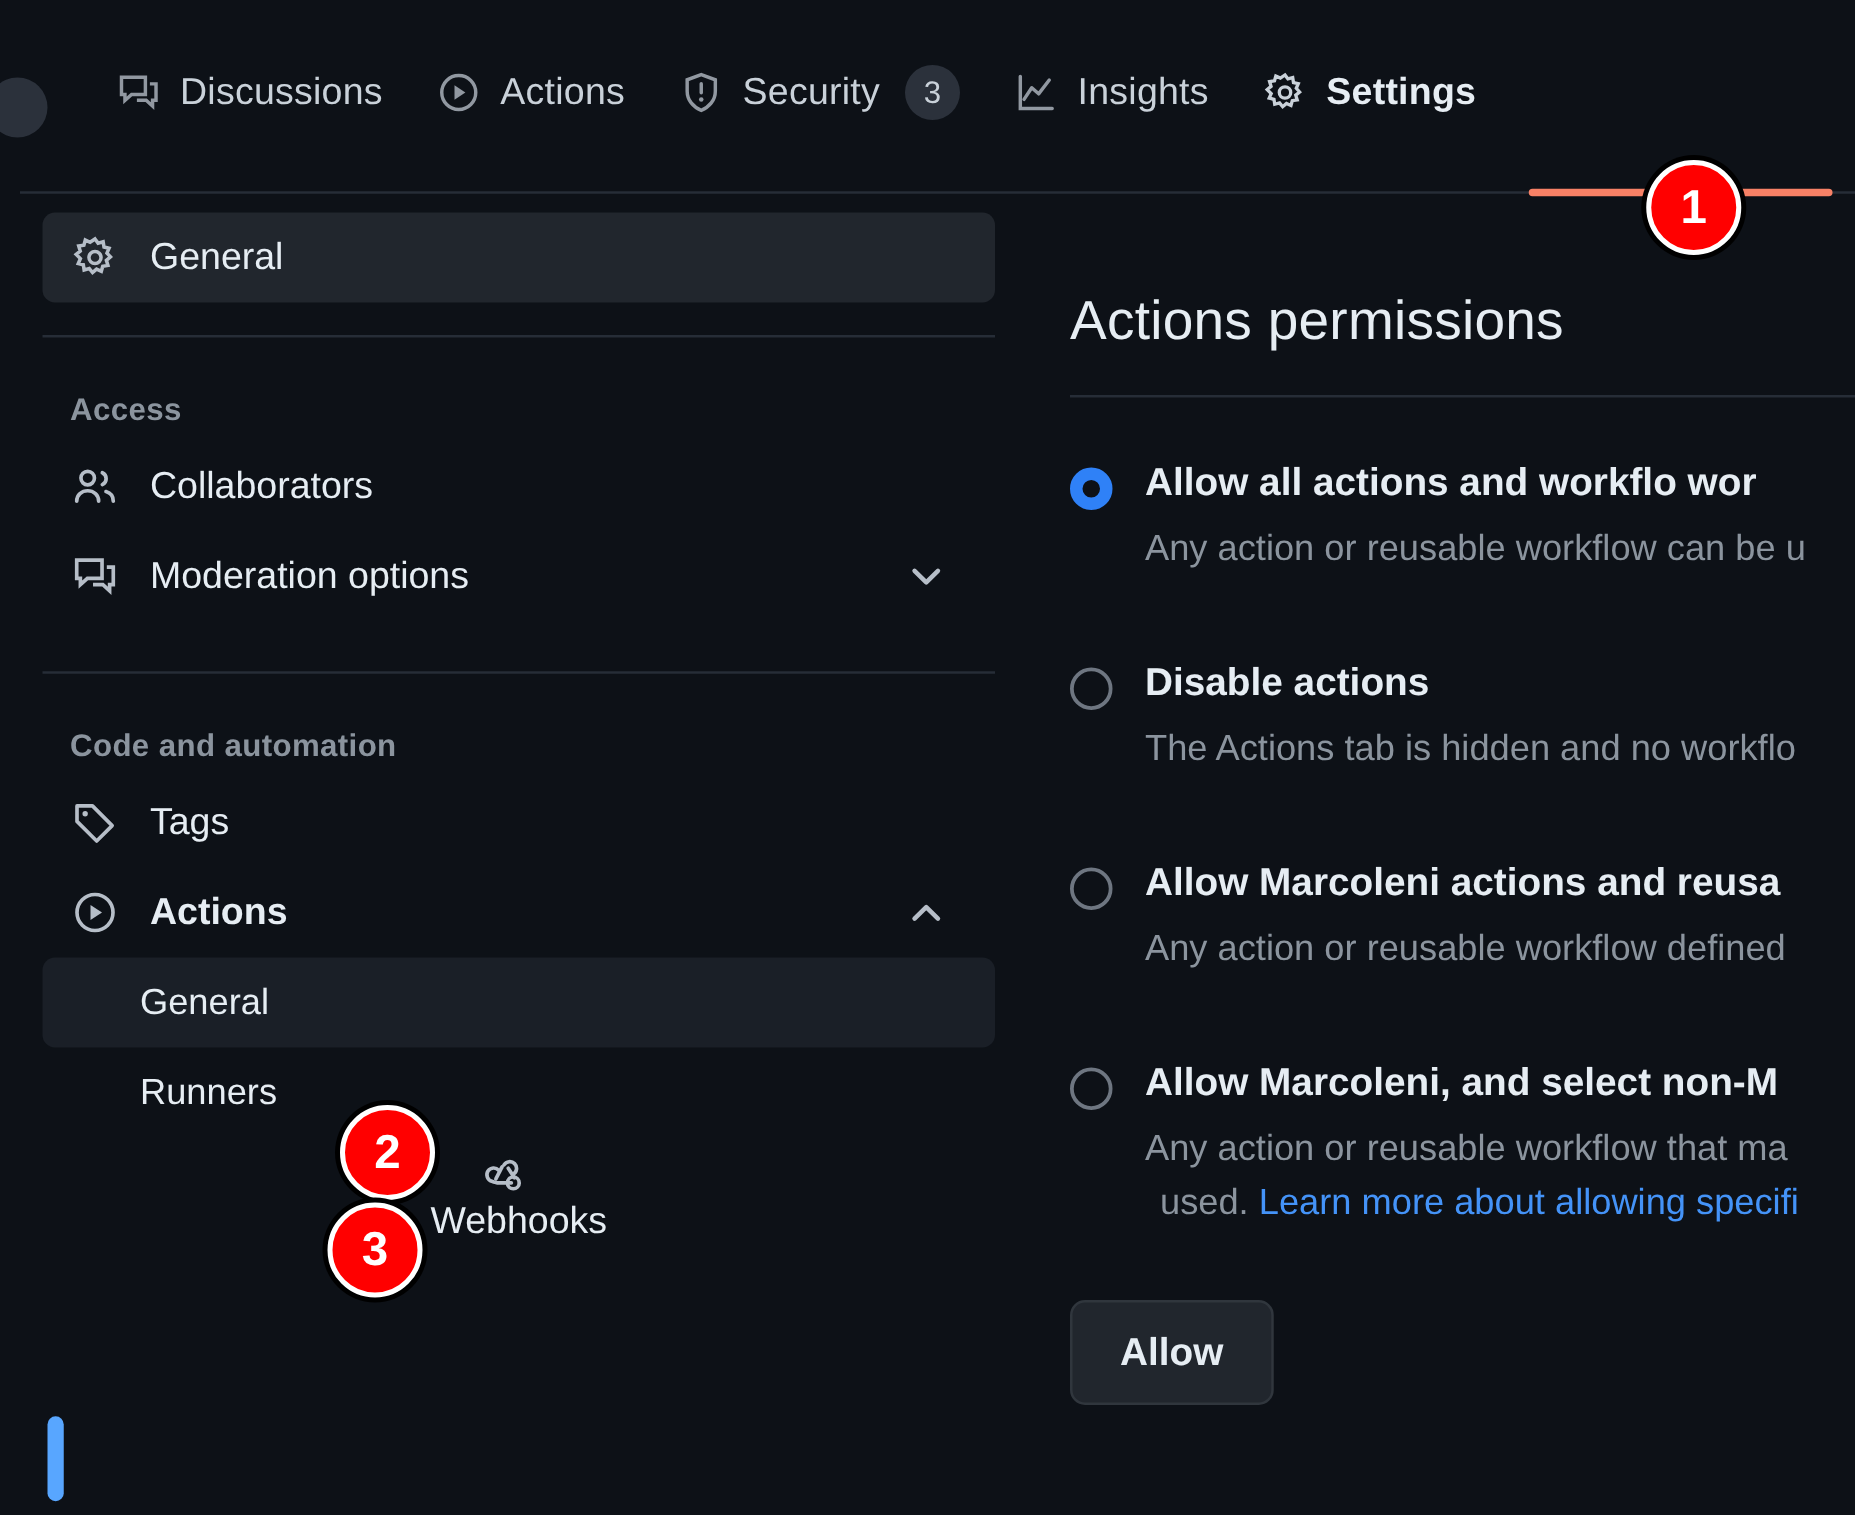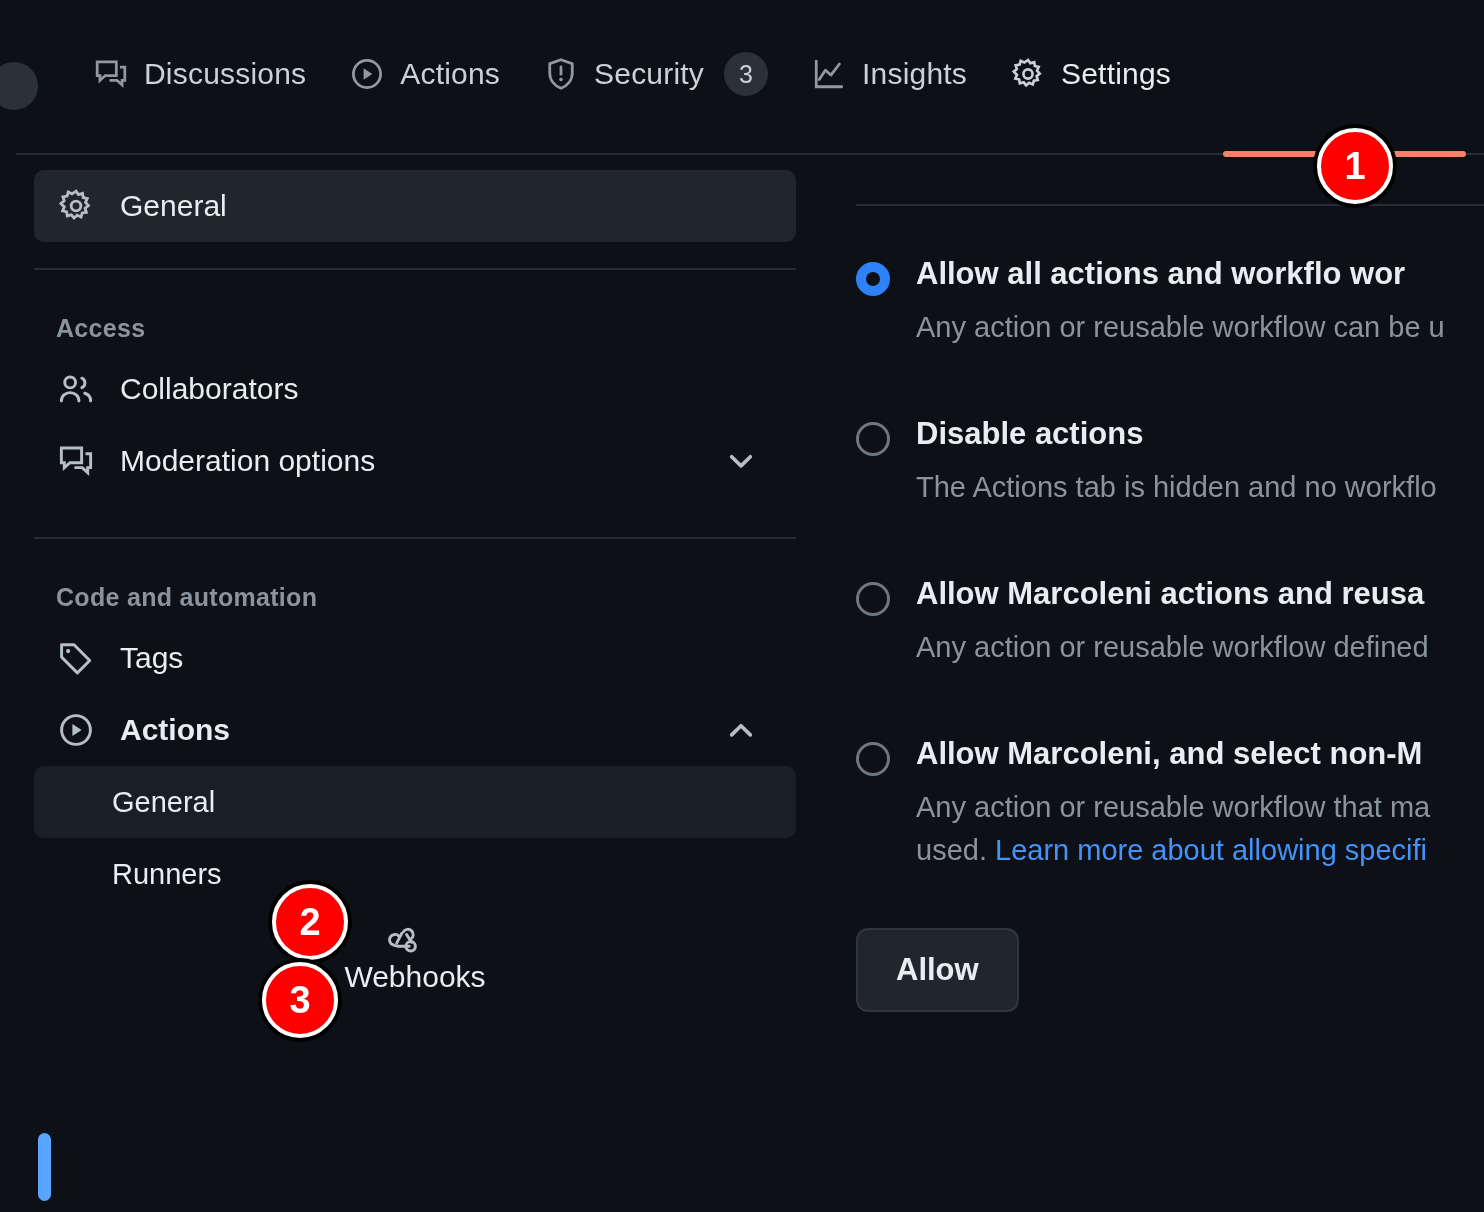--- a/index.html
+++ b/index.html
@@ -20,21 +20,21 @@
     position:absolute; left:0; top:0; height:148px; width:1484px;
     display:flex; align-items:center; gap:0px; padding-left:0px;
   }
   .nav-item {
     display:flex; align-items:center; gap:16px;
     height:148px; padding:0 22px;
     color:#c9d1d9; font-size:30px; letter-spacing:.2px;
     white-space:nowrap;
     position:relative;
   }
-  .nav-item.active { color:#e6edf3; font-weight:normal; }
+  .nav-item.active { color:#e6edf3; font-weight:bold; }
   .nav-icon { display:flex; align-items:center; justify-content:center; width:34px; height:34px; flex:none; }
   .nav-icon svg { width:34px; height:34px; display:block; }
   .nav-count {
     display:inline-flex; align-items:center; justify-content:center;
     min-width:44px; height:44px; padding:0 12px;
     background:#2b313b; color:#c9d1d9;
     border-radius:22px; font-size:25px; margin-left:4px;
   }
   
   #left-cut {
@@ -307,20 +307,21 @@
         <path d="M9.6 5.6l2.2 3.4"></path>
       </svg>
     </span>
     <span class="side-label">Webhooks</span>
   </div>
 
   <div class="active-bar"></div>
 </div>
 
 <div id="main">
+  <div id="main-title">Actions permissions</div>
   <div id="main-title-rule"></div>
 
   <div class="radio-group">
 
     <div class="radio-row">
       <span class="radio-mark checked"></span>
       <div class="radio-body">
         <div class="radio-label">Allow all actions and workflo wor</div>
         <div class="radio-desc">Any action or reusable workflow can be u</div>
       </div>
@@ -343,21 +344,21 @@
         <div class="radio-desc">Any action or reusable workflow defined</div>
       </div>
     </div>
     <div class="opt-gap"></div>
 
     <div class="radio-row">
       <span class="radio-mark"></span>
       <div class="radio-body">
         <div class="radio-label">Allow Marcoleni, and select non-M</div>
         <div class="radio-desc">Any action or reusable workflow that ma</div>
-        <div class="radio-desc" style="margin-top:2px;"><span>used. </span><a href="#">Learn more about allowing specifi</a></div>
+        <div class="radio-desc" style="margin-top:2px;margin-left:12px;"><span>used. </span><a href="#">Learn more about allowing specifi</a></div>
       </div>
     </div>
   </div>
 
   <div id="save-button">Allow</div>
 
   
 </div>
 
 <div class="step-badge" id="badge-1">1</div>

